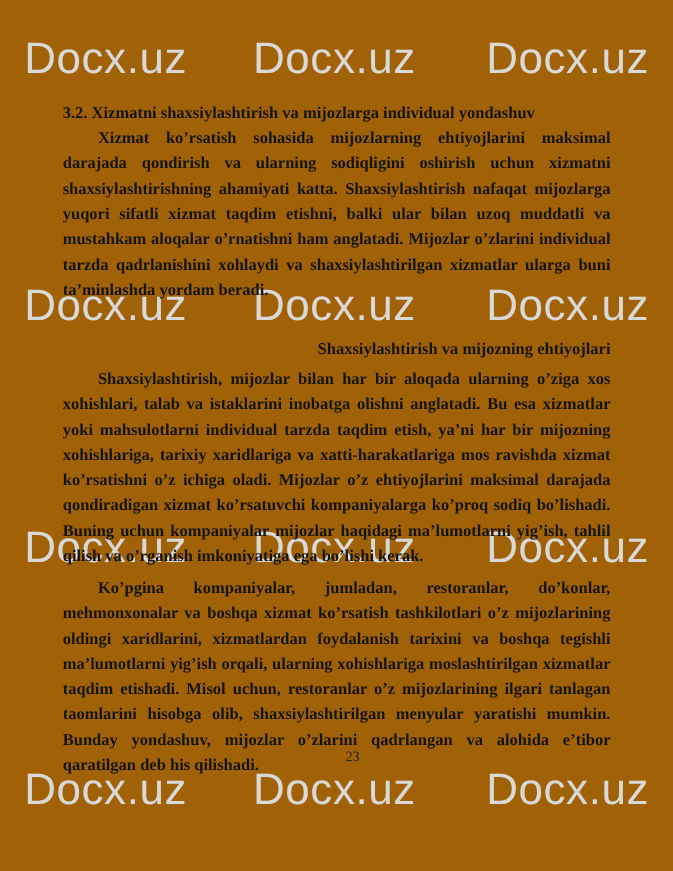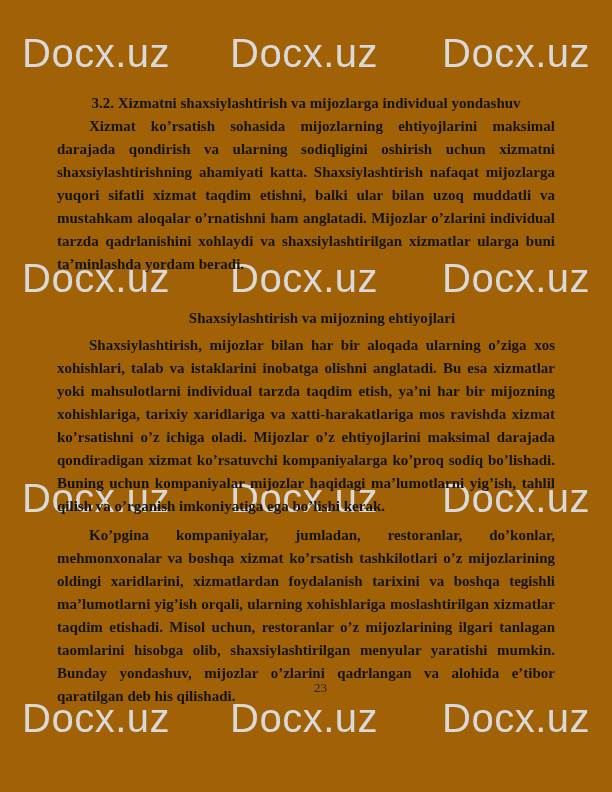--- a/index.html
+++ b/index.html
@@ -34,29 +34,29 @@
     position:absolute;
     left:57px;top:92px;
     width:498px;
     font-size:15px;
     line-height:23px;
     text-align:justify;
   }
   .title{
     font-size:15px;
     font-weight:bold;
-    text-align:center;
+    text-align:left;
     white-space:nowrap;
     margin:0;
   }
   .para{margin:0;font-weight:bold;}
   .indent{text-indent:32px;}
   .subheading{
     margin:31px 0 0 0;
-    text-align:center;
+    text-align:right;
   }
   .mt4{margin-top:4px;}
   .mt6{margin-top:6px;}
   
   .page-number{
     position:absolute;
     left:314px;top:681px;
     font-size:13px;
     line-height:14px;
     font-family:"Liberation Serif", serif;

